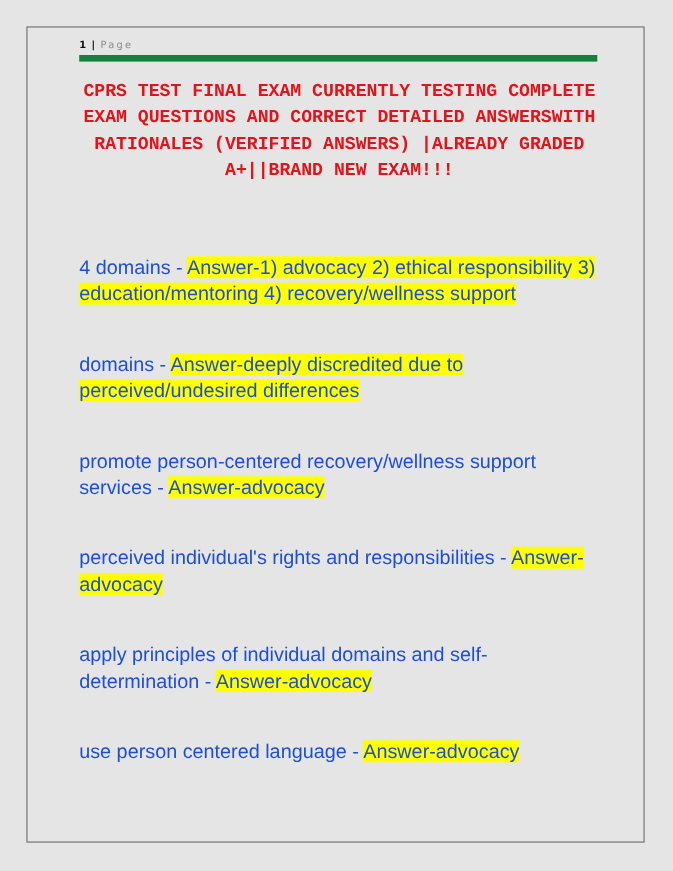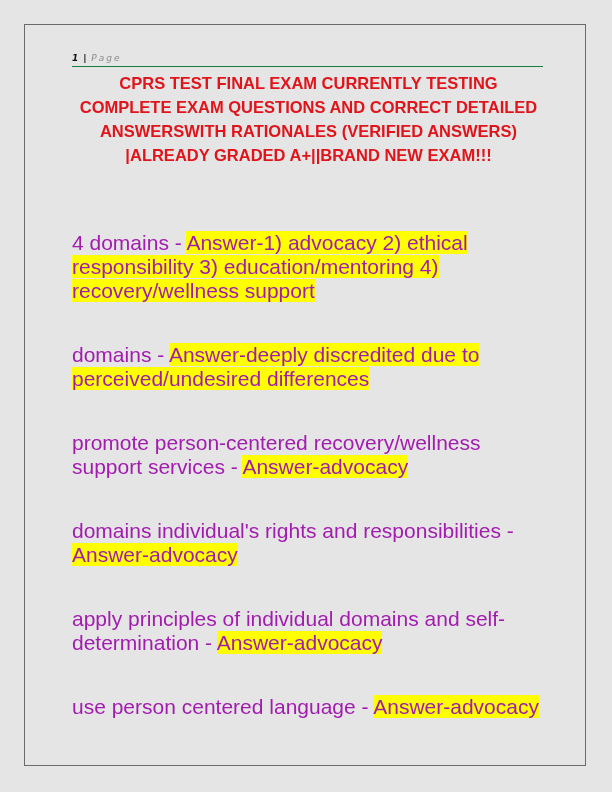--- a/index.html
+++ b/index.html
@@ -21,28 +21,27 @@
       top: 24px;
       width: 562px;
       height: 742px;
       border: 1px solid #6a6a6a;
       box-sizing: border-box;
       background: #e5e5e5;
     }
     .page-header {
       position: absolute;
       left: 72px;
-      top: 52px;
+      top: 36px;
       width: 471px;
       height: 14px;
-      border-bottom: 1px solid #15803d;
+      border-bottom: 6px solid #15803d;
       font-family: "DejaVu Sans", sans-serif;
       font-size: 9px;
       line-height: 12px;
-      font-style: italic;
     }
     .page-header .num {
       font-weight: bold;
       color: #111;
     }
     .page-header .sep {
       font-weight: bold;
       color: #111;
       margin: 0 2px;
     }
@@ -53,31 +52,32 @@
     .title {
       position: absolute;
       left: 72px;
       top: 71px;
       width: 473px;
       text-align: center;
       color: #e0141b;
       font-weight: bold;
       font-size: 16.5px;
       line-height: 24px;
+      font-family: Liberation Mono, monospace;
     }
     .qa-list {
       position: absolute;
       left: 72px;
       top: 231px;
       width: 475px;
     }
     .qa-item {
-      font-size: 21px;
+      font-size: 18px;
       line-height: 24px;
-      color: #a21caf;
+      color: #1d4ed8;
       margin-bottom: 40px;
     }
     .qa-item .answer {
       background: #ffff00;
     }
   </style>
 </head>
 <body>
 
 <div class="page-border"></div>
@@ -94,21 +94,21 @@
   <div class="qa-item">
     <span>4 domains - </span><span class="answer">Answer-1) advocacy 2) ethical responsibility 3) education/mentoring 4) recovery/wellness support</span>
   </div>
   <div class="qa-item">
     <span>domains - </span><span class="answer">Answer-deeply discredited due to perceived/undesired differences</span>
   </div>
   <div class="qa-item">
     <span>promote person-centered recovery/wellness support services - </span><span class="answer">Answer-advocacy</span>
   </div>
   <div class="qa-item">
-    <span>domains individual's rights and responsibilities - </span><span class="answer">Answer-advocacy</span>
+    <span>perceived individual's rights and responsibilities - </span><span class="answer">Answer-advocacy</span>
   </div>
   <div class="qa-item">
     <span>apply principles of individual domains and self-determination - </span><span class="answer">Answer-advocacy</span>
   </div>
   <div class="qa-item">
     <span>use person centered language - </span><span class="answer">Answer-advocacy</span>
   </div>
 </div>
 
 </body></html>

